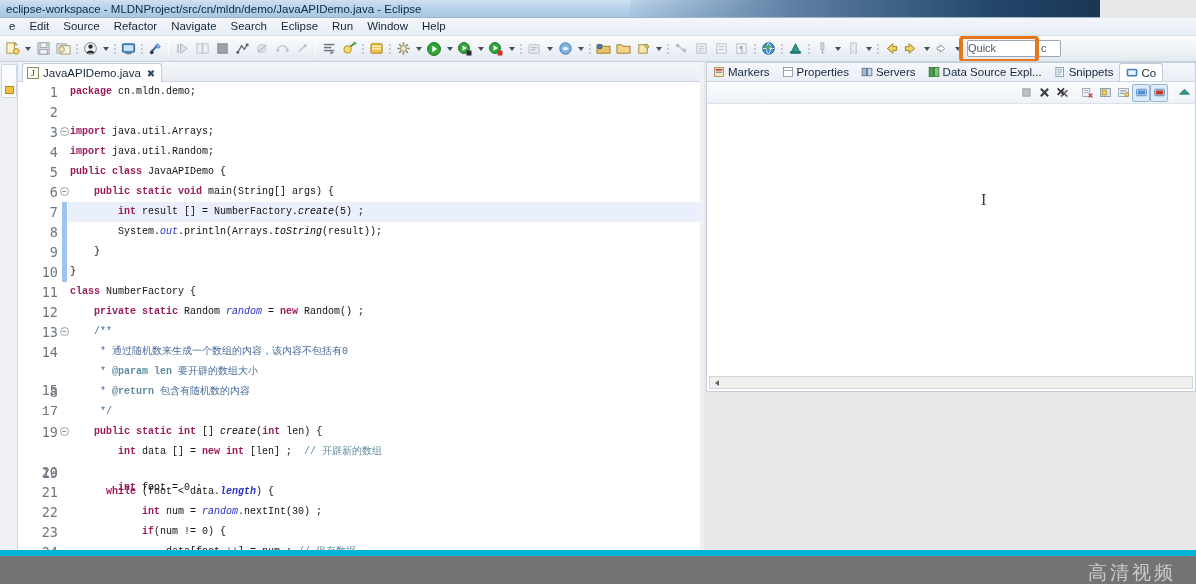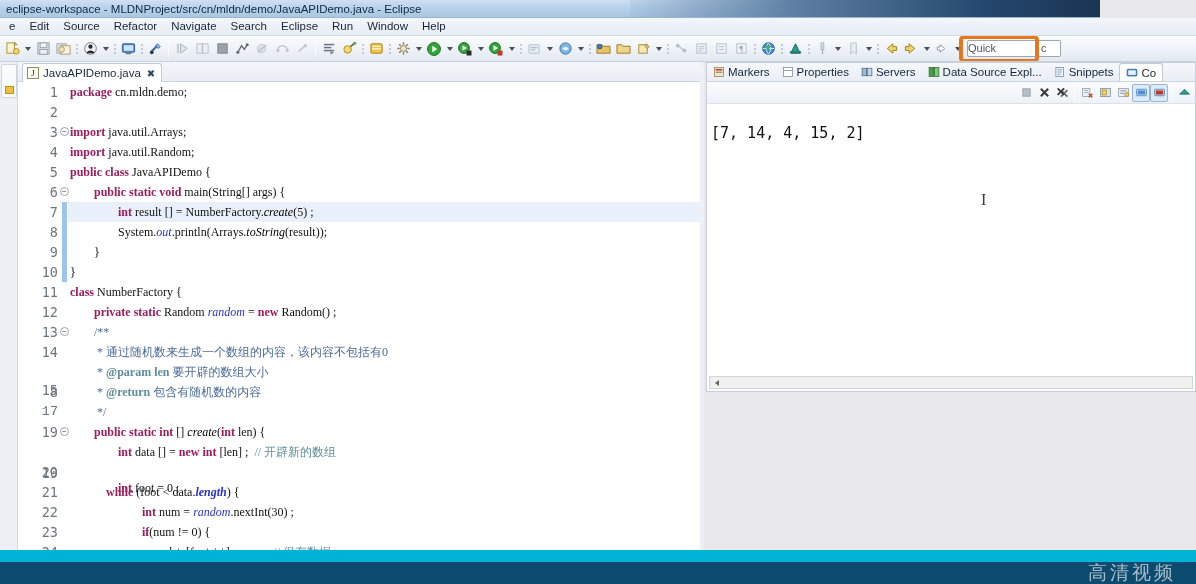--- a/index.html
+++ b/index.html
@@ -135,22 +135,22 @@
     border:1px solid #9aa4ae; border-radius:50%; background:#fff;
     font-size:8px; color:#5a646e; text-align:center; line-height:7px;
   }
   #annbar{
     position:absolute; left:44px; top:120px; width:5px; height:80px;
     background:#9dc3ef;
   }
   .cline{
     position:absolute; left:52px; height:20px; line-height:20px;
     white-space:pre; color:#111;
-    font-family:Liberation Serif, serif;
-    font-size:12px;
+    font-family:Liberation Mono, monospace;
+    font-size:10px;
   }
   .hl-row{
     position:absolute; left:50px; width:636px; height:20px; background:#eaf0fb;
   }
   .kw{ color:#9b1c5c; font-weight:bold; }
   .fld{ color:#2a32c8; font-style:italic; }
   .mth{ color:#000000; font-style:italic; }
   .cm{ color:#5f8d9e; }
   .cmj{ color:#4a6b9a; }
   .ann{ color:#5f8d9e; font-weight:bold; }
@@ -211,22 +211,22 @@
     content:""; width:0;height:0;
     border-top:3px solid transparent;border-bottom:3px solid transparent;
     border-right:4px solid #666;
   }
   
   #cyanbar{
     position:absolute; left:0; bottom:22px; width:1196px; height:12px;
     background:#00b4d8;
   }
   #bottomstrip{
-    position:absolute; left:0; bottom:0; width:1196px; height:22px;
-    background:#0c4a6e;
+    position:absolute; left:0; bottom:0; width:1196px; height:28px;
+    background:#737373;
   }
   #bottomstrip .wm{
     position:absolute; right:20px; bottom:-2px;
     font-size:19px; color:rgba(255,255,255,.62);
     letter-spacing:3px; font-family:"DejaVu Sans",sans-serif;
     white-space:nowrap;
   }
   #scrollmark{
     position:absolute; left:700px; top:62px; width:4px; height:494px;
     background:#eef0f5;
@@ -772,21 +772,20 @@
     </div>
     <div class="tsep"></div>
     <div class="ctb">
       <svg width="13" height="13" viewBox="0 0 16 16">
         <path d="M2 10 L8 4 L14 10z" fill="#2e9b8f" stroke="#166a61"></path>
       </svg>
     </div>
   </div>
 
 
-  <div id="consoleout">[7, 14, 4, 15, 2]</div>
 
   <div id="caretI">I</div>
 
   <div id="chscroll">
     <div class="lbtn"></div>
   </div>
 </div>
 
 <div id="cyanbar"></div>
 <div id="bottomstrip">

